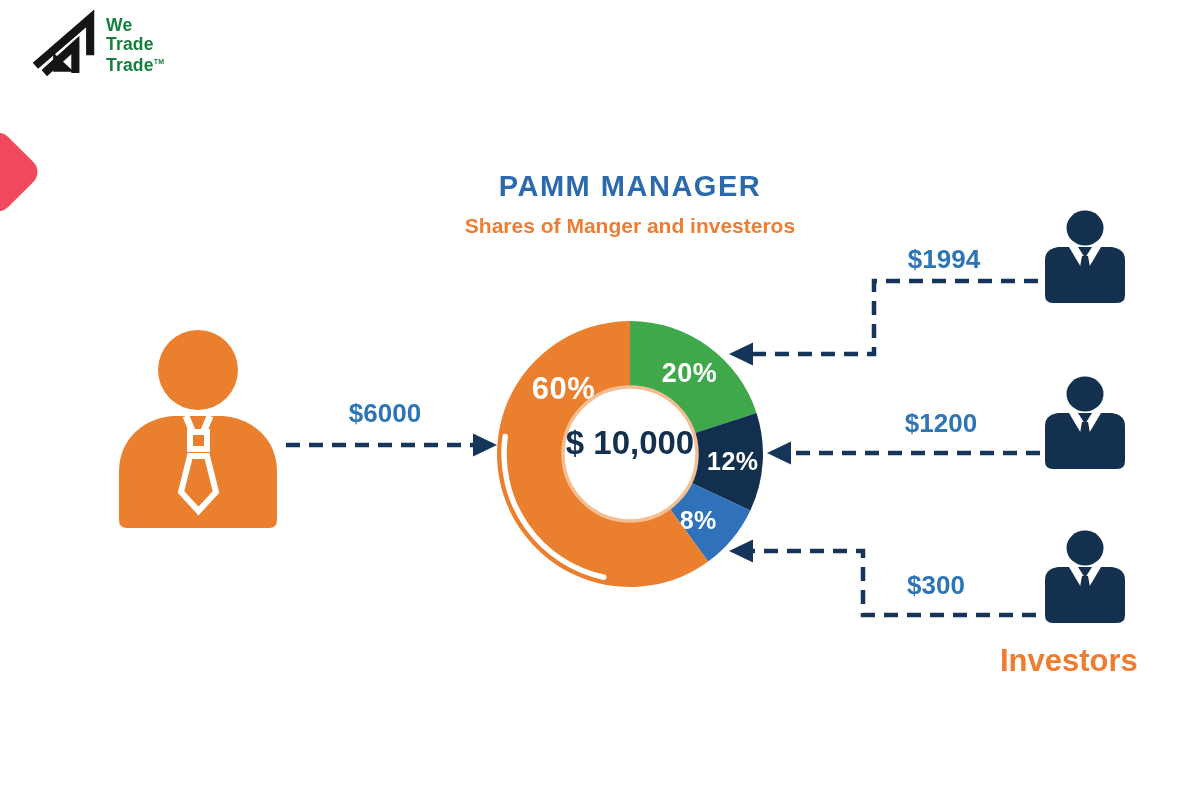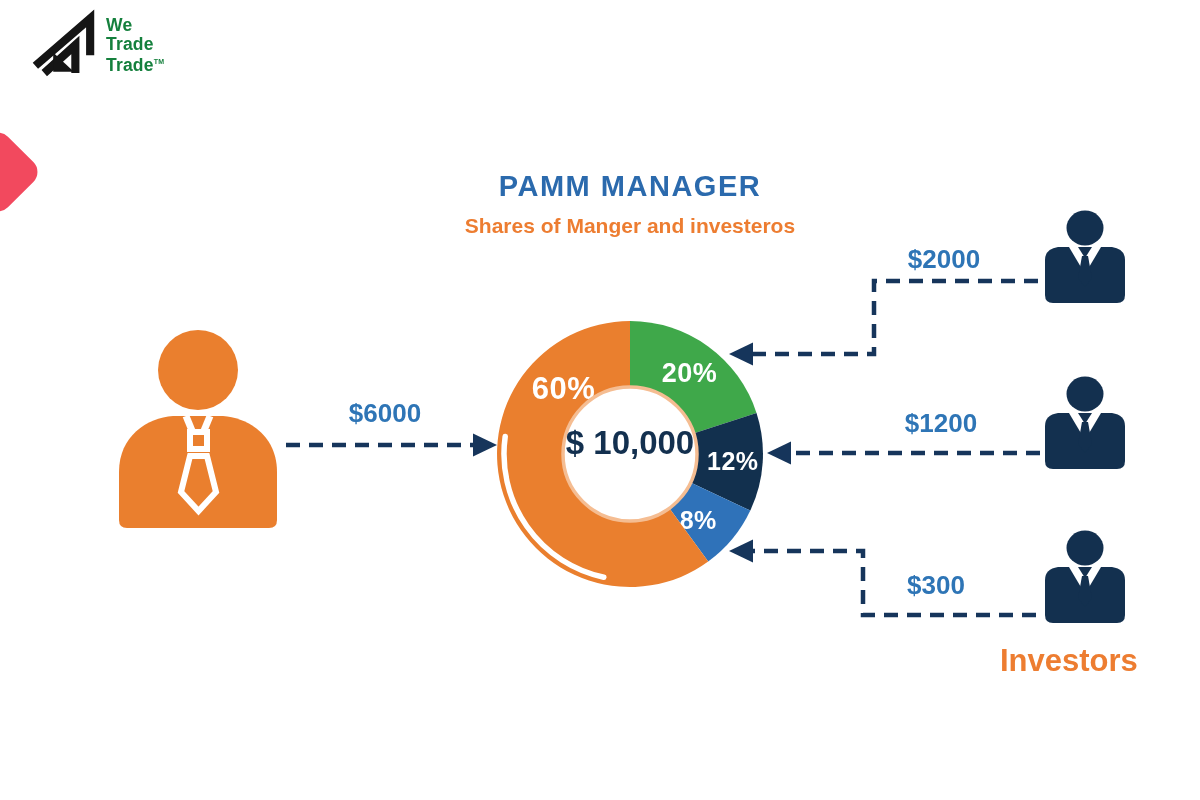--- a/index.html
+++ b/index.html
@@ -133,19 +133,19 @@
   <svg class="investor-icon inv-1" viewBox="0 0 86 96" aria-hidden="true">
       <use href="#investor-shape"></use>
     </svg>
   <svg class="investor-icon inv-2" viewBox="0 0 86 96" aria-hidden="true">
       <use href="#investor-shape"></use>
     </svg>
   <svg class="investor-icon inv-3" viewBox="0 0 86 96" aria-hidden="true">
       <use href="#investor-shape"></use>
     </svg>
 
-  <div class="amount amount-i1">$2000</div>
+  <div class="amount amount-i1">$1994</div>
   <div class="amount amount-i2">$1200</div>
   <div class="amount amount-i3">$300</div>
 
   <div class="investors-label">Investors</div>
 
 </div>
 
 </body></html>

